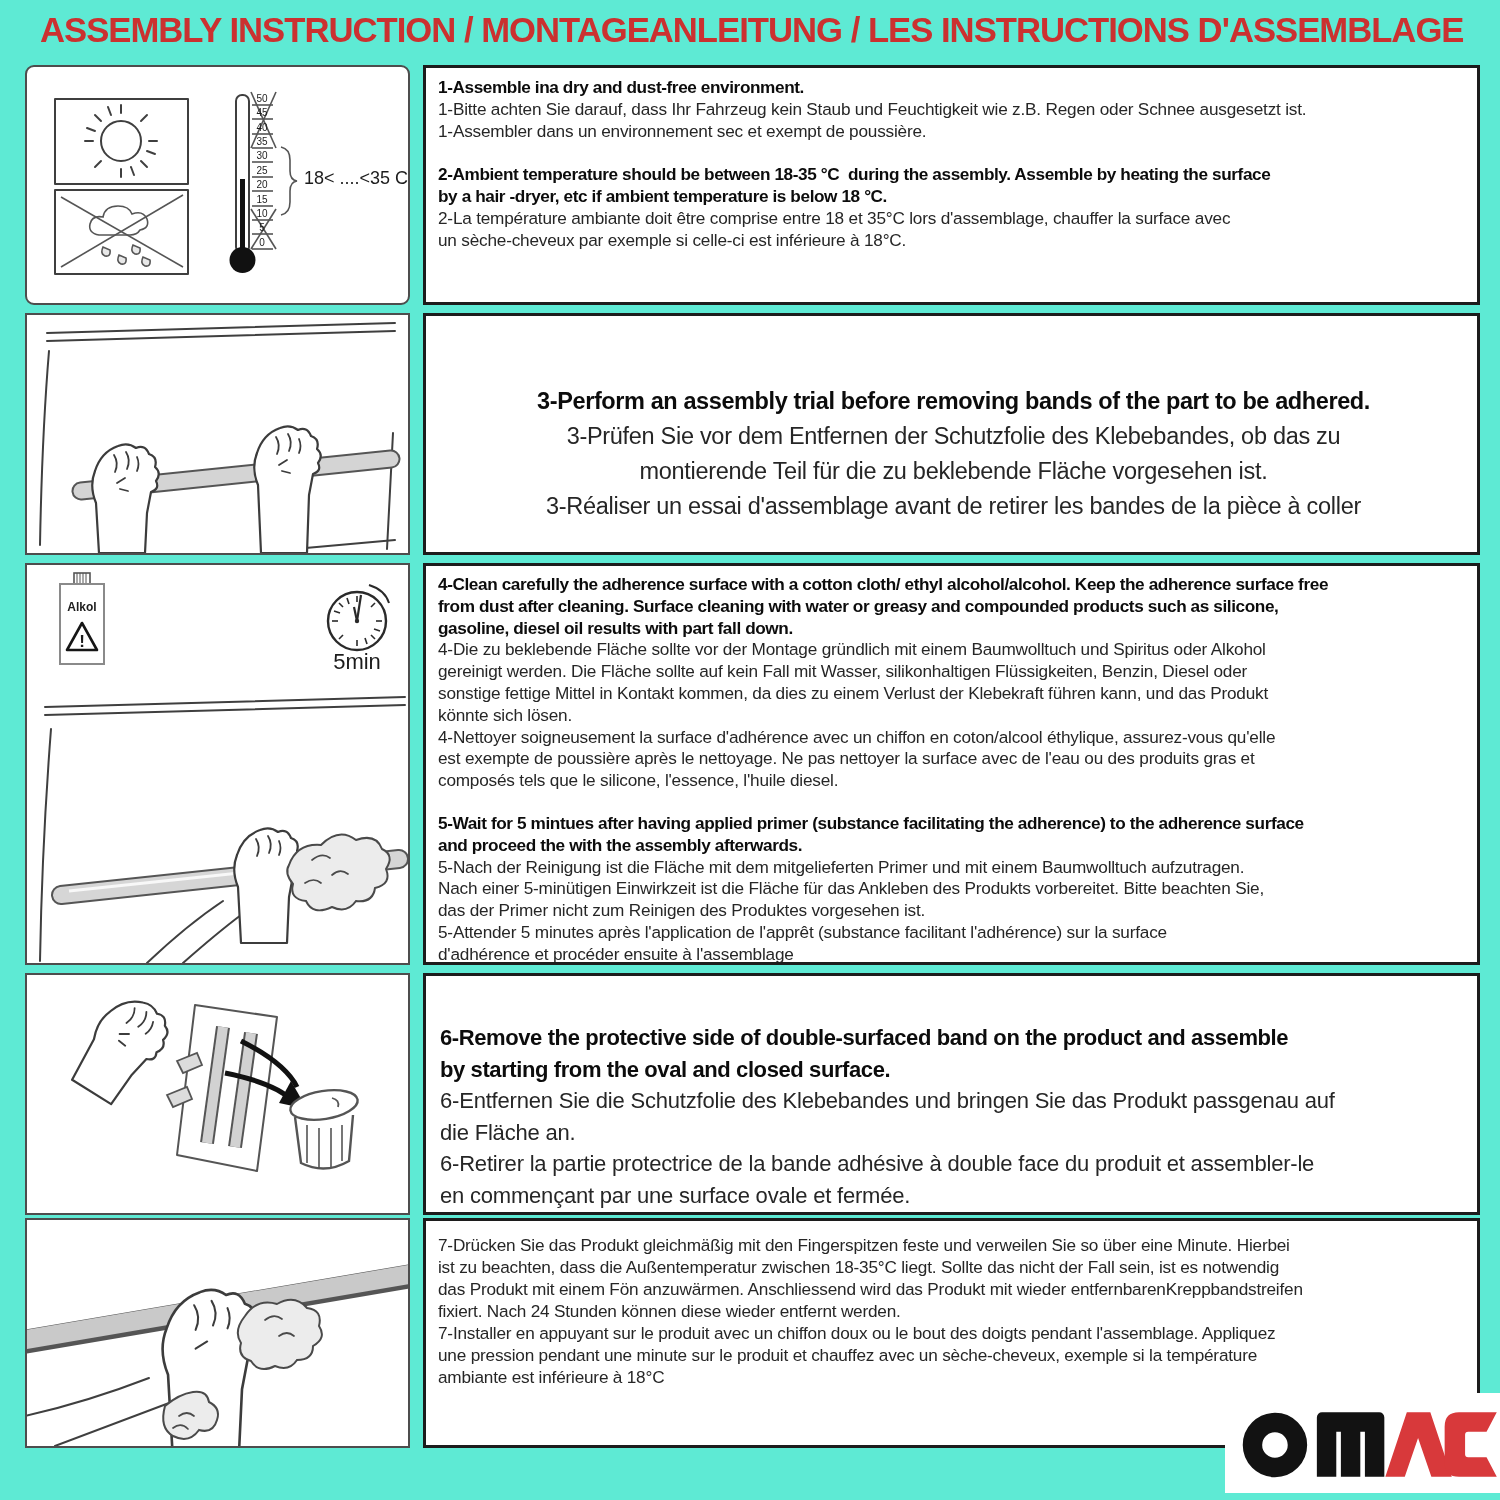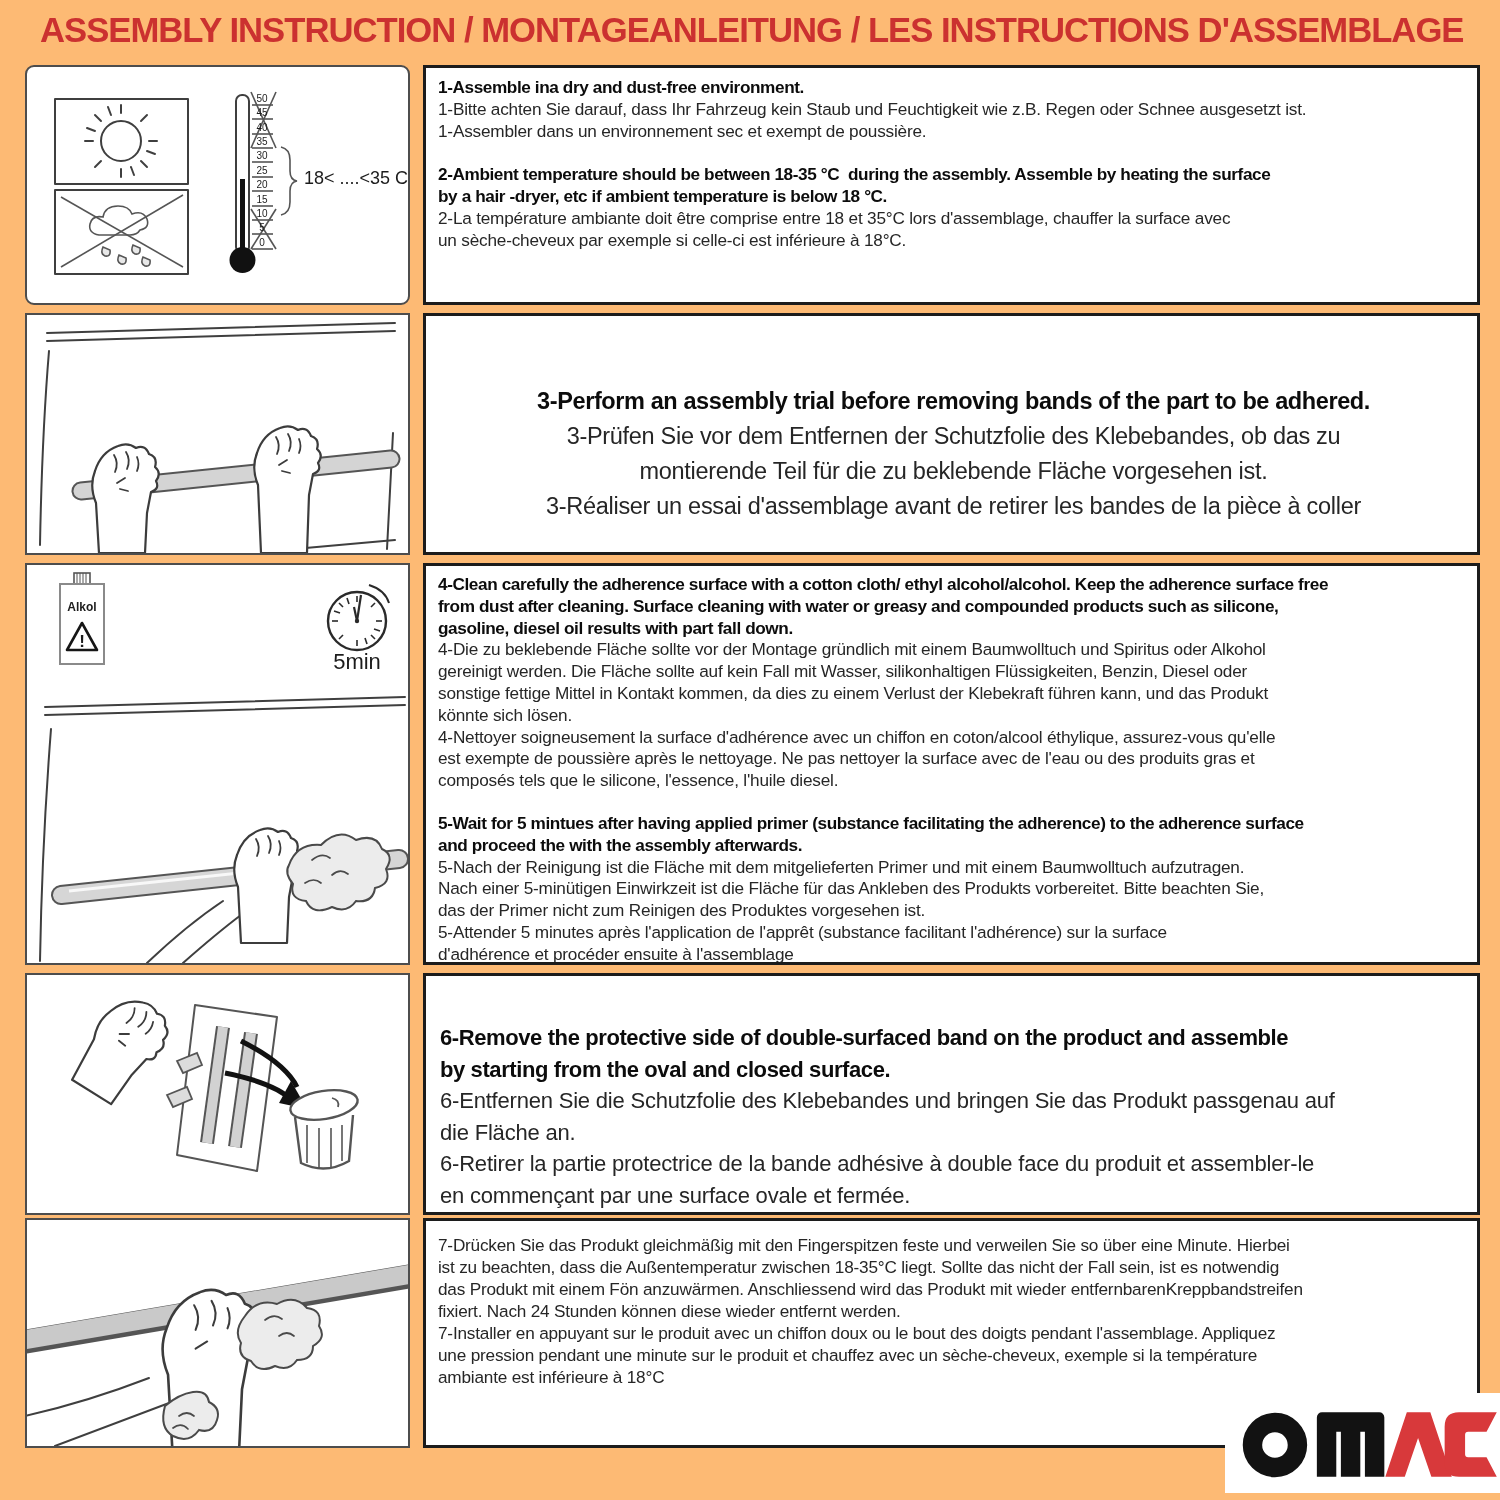--- a/index.html
+++ b/index.html
@@ -1,16 +1,16 @@
 <!DOCTYPE html>
 <html><head>
 <meta charset="utf-8">
 <style>
   html,body{margin:0;padding:0;background:#fff;}
-  .page{position:relative;width:1500px;height:1500px;background:#fdba74;
+  .page{position:relative;width:1500px;height:1500px;background:#5eead4;
         font-family:"Liberation Sans",sans-serif;overflow:hidden;}
   .title{position:absolute;left:40px;top:10px;font-size:35px;font-weight:bold;
          color:#cb3130;letter-spacing:-1px;white-space:nowrap;transform:scaleX(.99);
          transform-origin:left top;}
   .imgbox{position:absolute;left:25px;width:385px;border:2px solid #4d4d4d;
           background:#fff;box-sizing:border-box;}
   .imgbox svg{display:block;width:100%;height:100%;}
   .textbox{position:absolute;left:423px;width:1057px;border:3px solid #1c1c1c;
            background:#fff;box-sizing:border-box;overflow:hidden;}
   .textbox p{margin:0;white-space:pre-wrap;color:#262626;}

